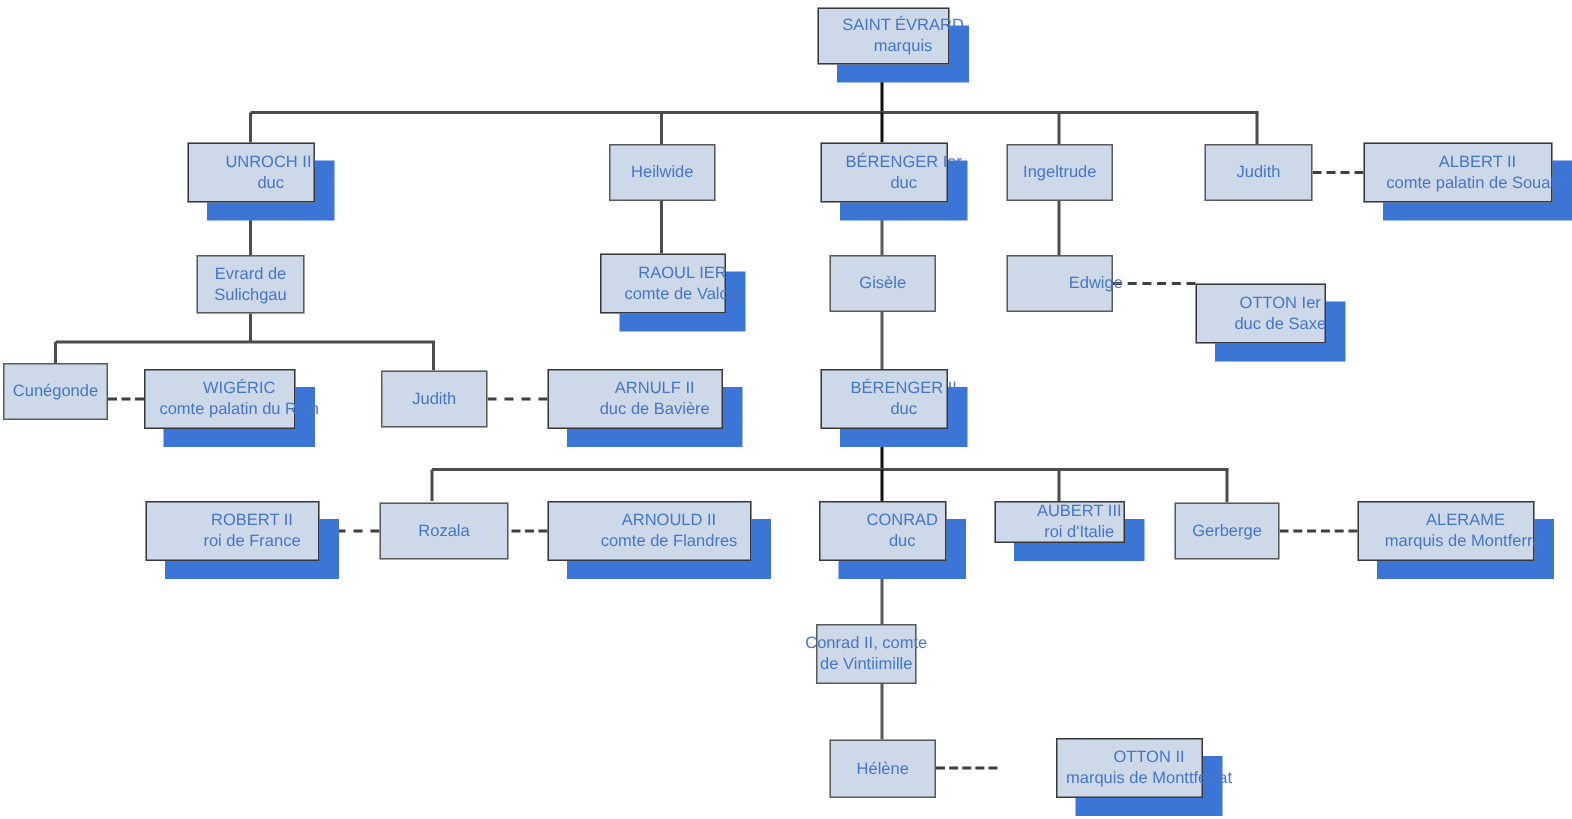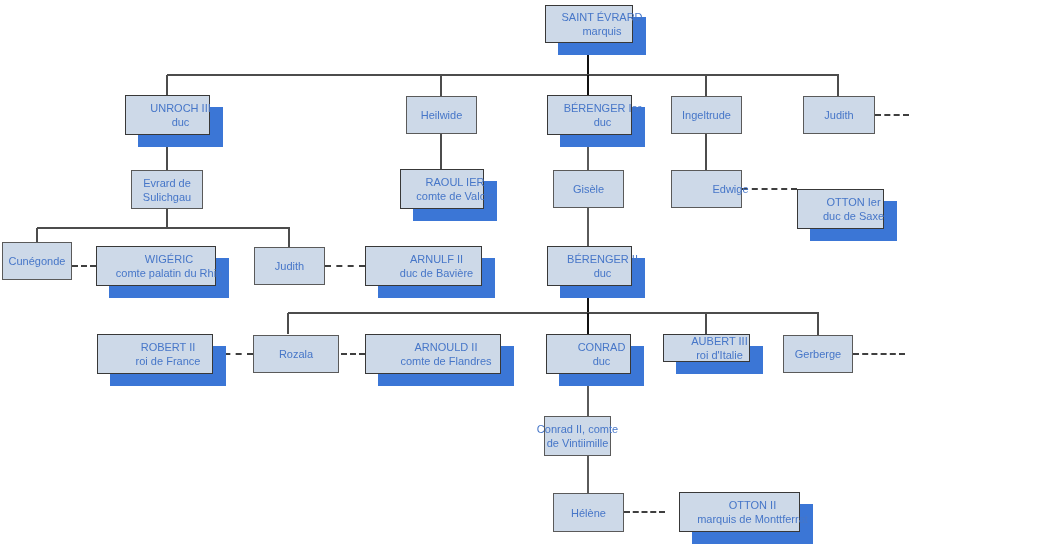--- a/index.html
+++ b/index.html
@@ -87,20 +87,24 @@
     <div class="node shadowed" style="left: 547px; top: 95px; width: 85px; height: 40px;">
       <span>BÉRENGER Ier</span>
       <span>duc</span>
     </div>
     <div class="node" style="left: 671px; top: 96px; width: 71px; height: 38px;">
       <span>Ingeltrude</span>
     </div>
     <div class="node" style="left: 803px; top: 96px; width: 72px; height: 38px;">
       <span>Judith</span>
     </div>
+    <div class="node shadowed" style="left: 909px; top: 95px; width: 126px; height: 40px;">
+      <span>ALBERT II</span>
+      <span>comte palatin de Souabe</span>
+    </div>
     <div class="node" style="left: 131px; top: 170px; width: 72px; height: 39px;">
       <span>Evrard de</span>
       <span>Sulichgau</span>
     </div>
     <div class="node shadowed" style="left: 400px; top: 169px; width: 84px; height: 40px;">
       <span>RAOUL IER</span>
       <span>comte de Valois</span>
     </div>
     <div class="node" style="left: 553px; top: 170px; width: 71px; height: 38px;">
       <span>Gisèle</span>
@@ -108,21 +112,21 @@
     <div class="node" style="left: 671px; top: 170px; width: 71px; height: 38px; padding-left: 48px;">
       <span>Edwige</span>
     </div>
     <div class="node shadowed" style="left: 797px; top: 169px; width: 87px; height: 40px; margin-top: 20px;">
       <span>OTTON Ier</span>
       <span>duc de Saxe</span>
     </div>
     <div class="node" style="left: 2px; top: 242px; width: 70px; height: 38px;">
       <span>Cunégonde</span>
     </div>
-    <div class="node shadowed" style="left: 96px; top: 246px; width: 120px; height: 40px;">
+    <div class="node shadowed" style="left: 96px; top: 246px; width: 101px; height: 40px;">
       <span>WIGÉRIC</span>
       <span>comte palatin du Rhin</span>
     </div>
     <div class="node" style="left: 254px; top: 247px; width: 71px; height: 38px;">
       <span>Judith</span>
     </div>
     <div class="node shadowed" style="left: 365px; top: 246px; width: 117px; height: 40px;">
       <span>ARNULF II</span>
       <span>duc de Bavière</span>
     </div>
@@ -145,24 +149,28 @@
       <span>CONRAD</span>
       <span>duc</span>
     </div>
     <div class="node shadowed" style="left: 663px; top: 334px; width: 87px; height: 28px;">
       <span>AUBERT III</span>
       <span>roi d'Italie</span>
     </div>
     <div class="node" style="left: 783px; top: 335px; width: 70px; height: 38px;">
       <span>Gerberge</span>
     </div>
+    <div class="node shadowed" style="left: 905px; top: 334px; width: 118px; height: 40px;">
+      <span>ALERAME</span>
+      <span>marquis de Montferrat</span>
+    </div>
     <div class="node" style="left: 544px; top: 416px; width: 67px; height: 40px;">
       <span>Conrad II, comte</span>
       <span>de Vintiimille</span>
     </div>
     <div class="node" style="left: 553px; top: 493px; width: 71px; height: 39px;">
       <span>Hélène</span>
     </div>
-    <div class="node shadowed" style="left: 679px; top: 492px; width: 121px; height: 40px;">
+    <div class="node shadowed" style="left: 704px; top: 492px; width: 98px; height: 40px;">
       <span>OTTON II</span>
       <span>marquis de Monttferrat</span>
     </div>
   </div>
 
 </body></html>

